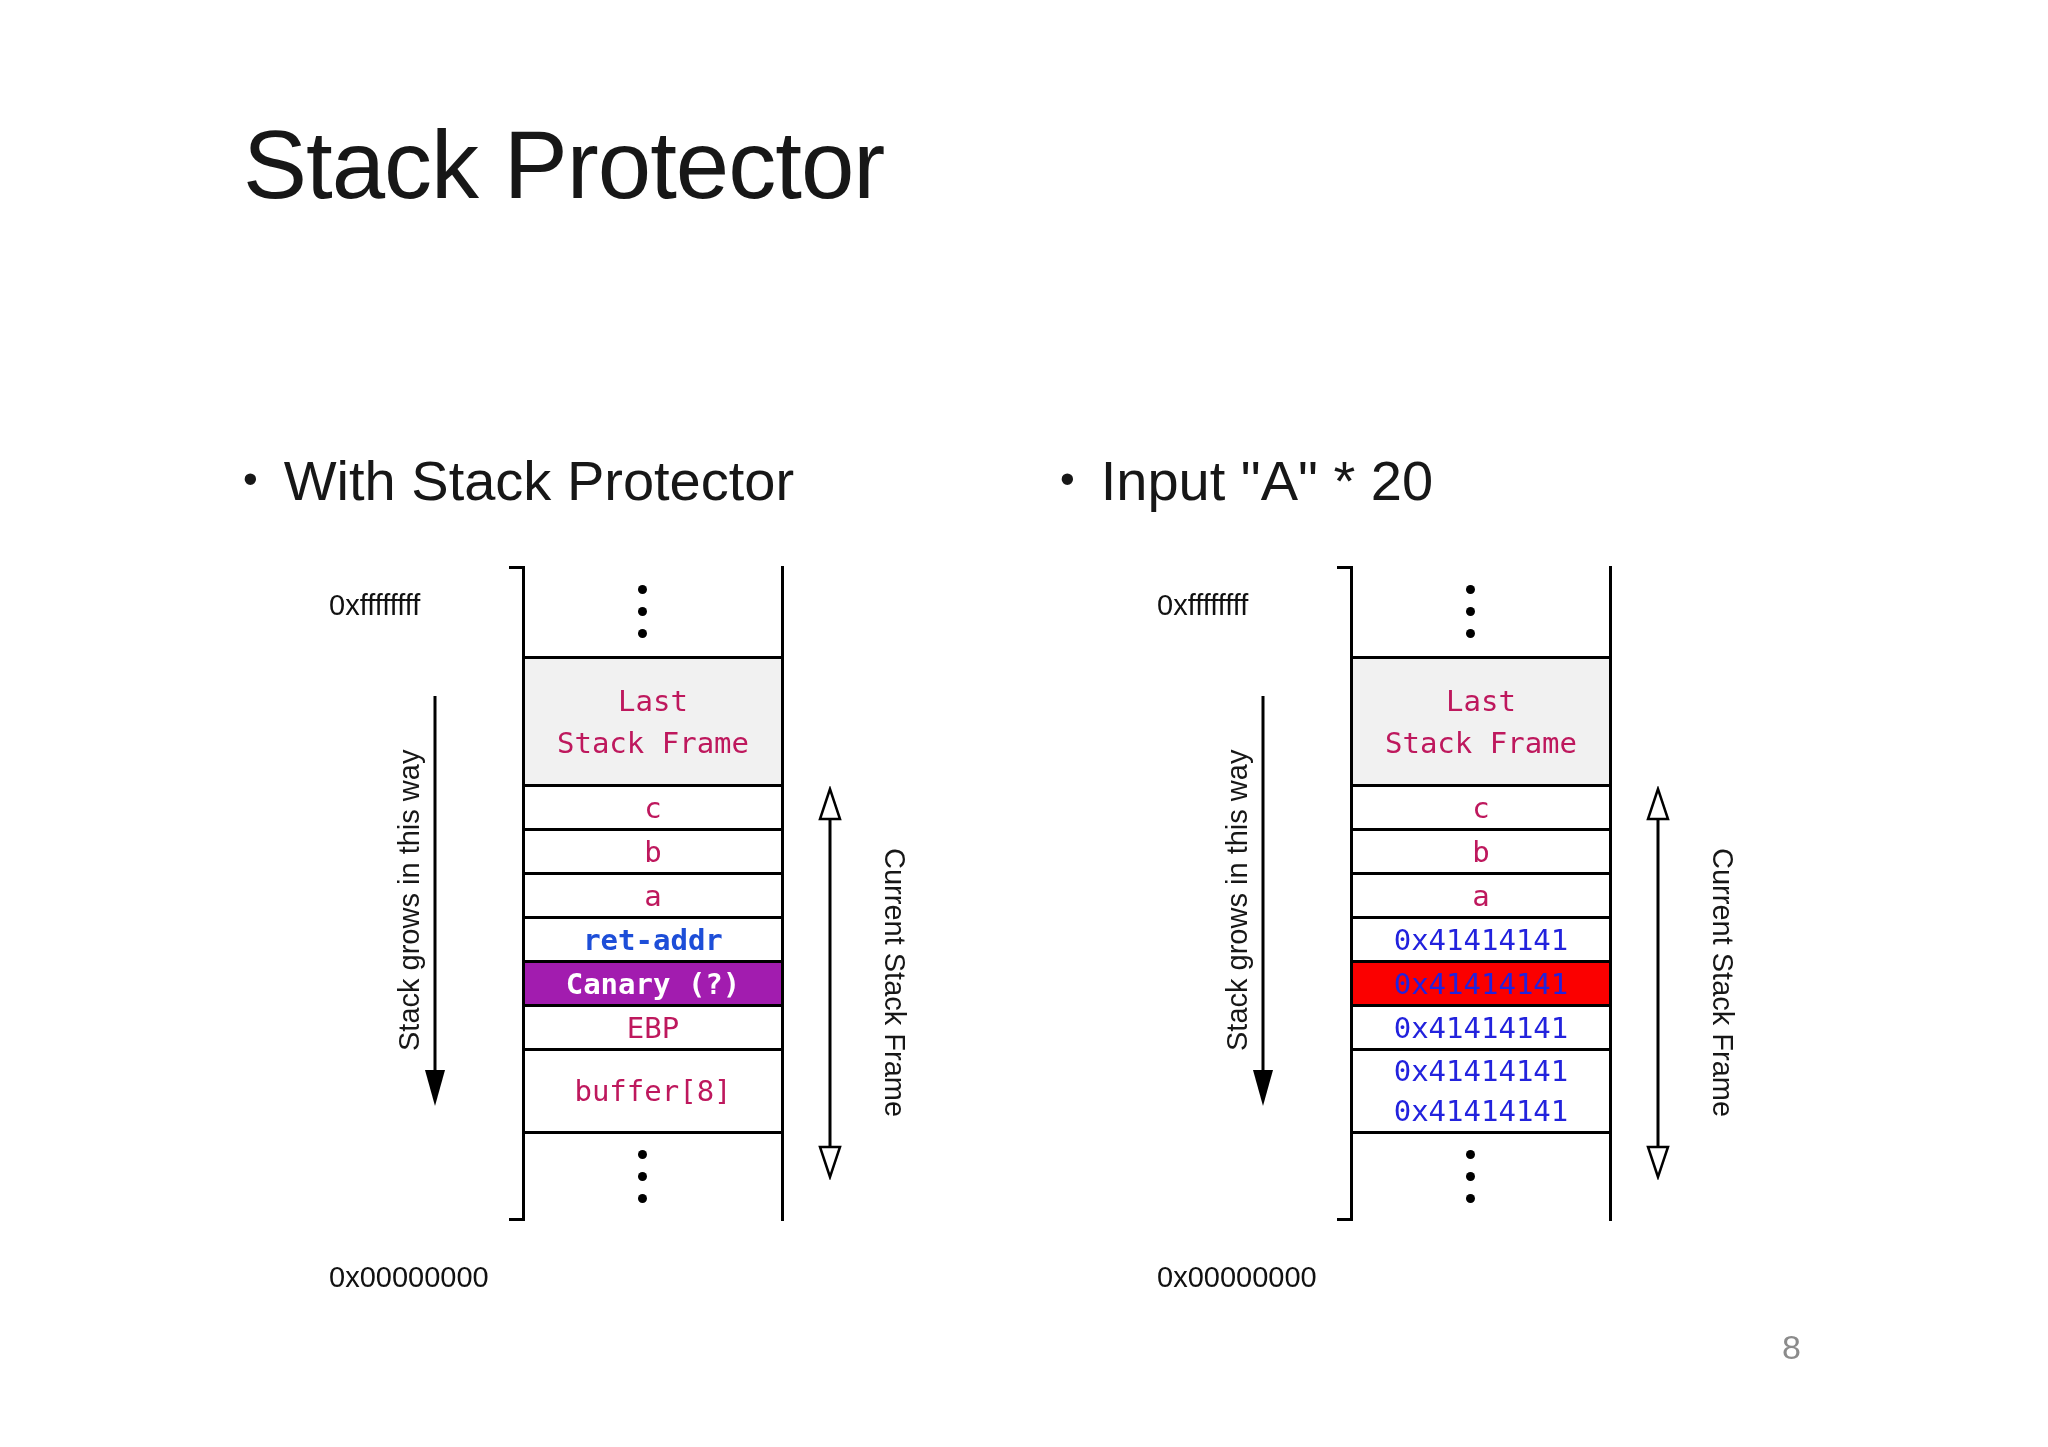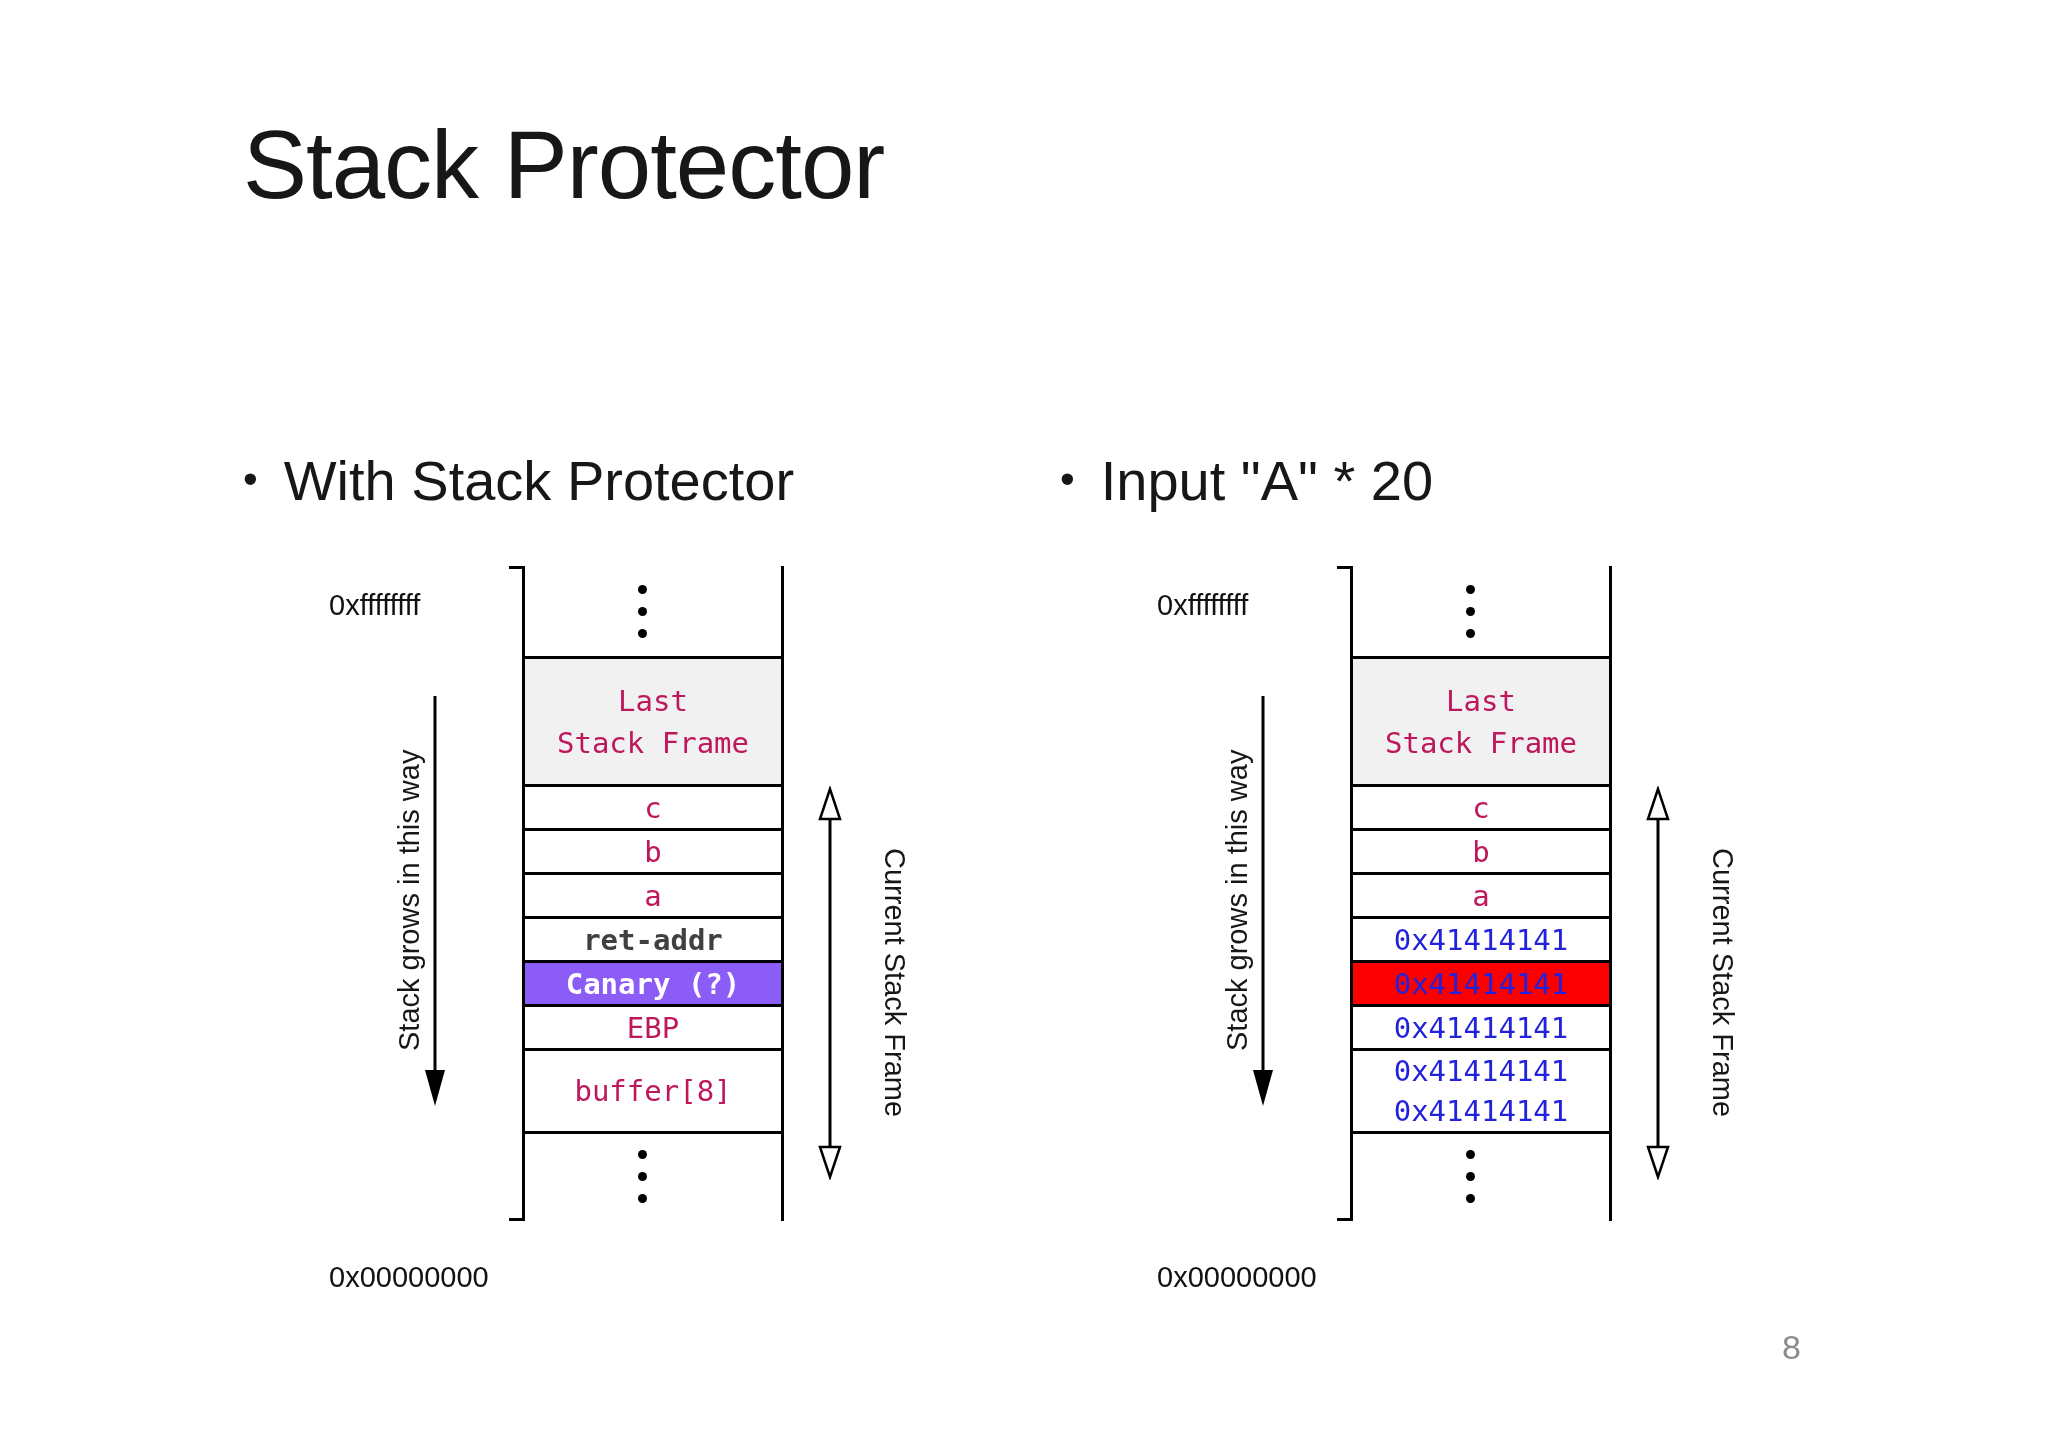--- a/index.html
+++ b/index.html
@@ -97,24 +97,24 @@
         </div>
         <div class="cell word">
           <div>c</div>
         </div>
         <div class="cell word">
           <div>b</div>
         </div>
         <div class="cell word">
           <div>a</div>
         </div>
-        <div class="cell word" style="color: #404040; font-weight: bold;">
+        <div class="cell word" style="color: #1d4ed8; font-weight: bold;">
           <div>ret-addr</div>
         </div>
-        <div class="cell canary" style="background: #8b5cf6; color: rgb(255, 255, 255); font-weight: bold;">
+        <div class="cell canary" style="background: #a21caf; color: rgb(255, 255, 255); font-weight: bold;">
           <div>Canary (?)</div>
         </div>
         <div class="cell word">
           <div>EBP</div>
         </div>
         <div class="cell buffer">
           <div>buffer[8]</div>
         </div>
         <div class="dots dots-bottom">
           <i></i>

